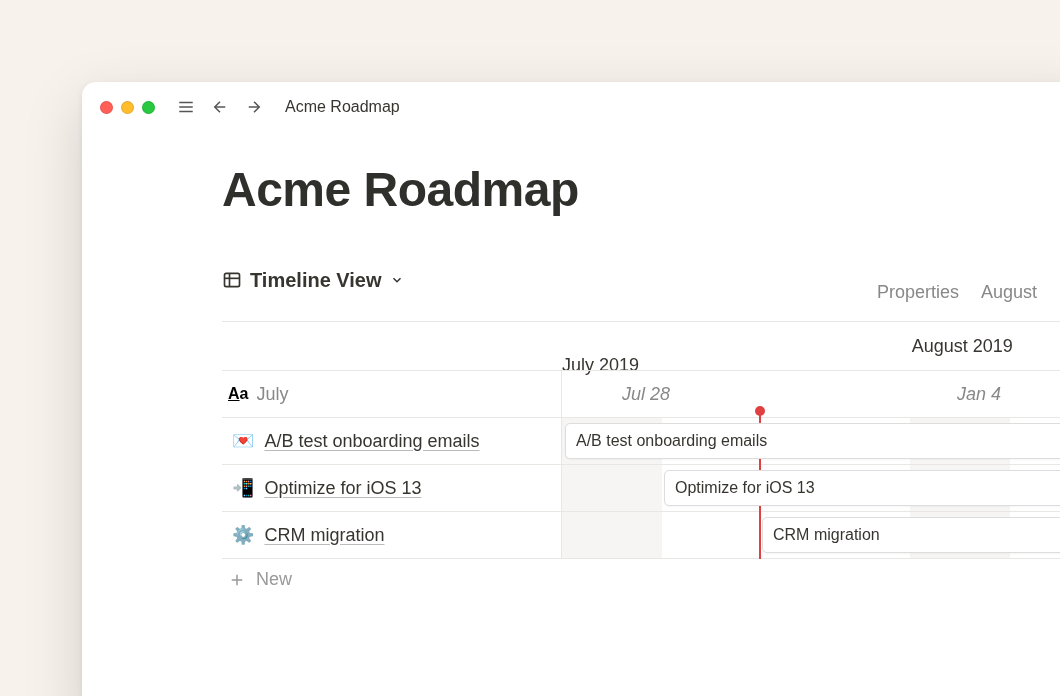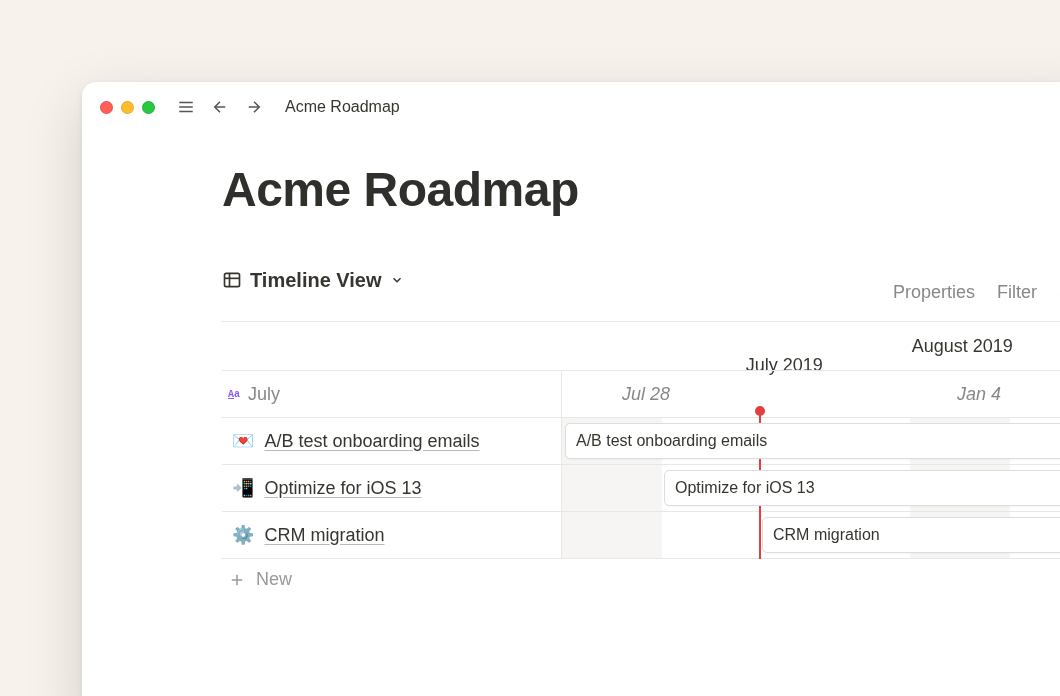--- a/index.html
+++ b/index.html
@@ -71,21 +71,21 @@
   .divider { height:1px; background:#e9e7e4; }
 
   .months {
     display:flex;
     padding-left: 340px;
     font-size: 18px;
     color:#37352f;
     height: 48px;
     align-items:center;
   }
-  .months .col { width: 280px; text-align:right;margin-top:38px;}
+  .months .col { width: 280px; text-align:left;margin-top:38px;}
   .months .col2 { width: 300px; text-align:center;}
 
   .grid {
     position:relative;
   }
   .header-row {
     display:flex;
     height:48px;
     align-items:center;
     border-top:1px solid #e9e7e4;
@@ -93,21 +93,21 @@
   }
   .name-col {
     width: 340px;
     padding-left: 6px;
     display:flex; align-items:center; gap:8px;
     color:#888;
     font-size:18px;
     border-right:1px solid #e9e7e4;
     height:100%;
   }
-  .name-col .aa { font-size:10px; letter-spacing:0; color:#8b5cf6; font-weight:600;font-family:Liberation Mono, monospace;}
+  .name-col .aa { font-size:16px; letter-spacing:0; color:#000000; font-weight:600;}
   .date-head { flex:1; display:flex; color:#888; font-size:18px; position:relative; height:100%; align-items:center;}
   .date-head .dcol { position:absolute; text-align:center;font-style:italic; }
 
   .row {
     display:flex; height:47px; border-bottom:1px solid #e9e7e4;
   }
   .row .rname {
     width:340px; padding-left:10px; display:flex; align-items:center; gap:10px;
     font-size:18px; color:#37352f; border-right:1px solid #e9e7e4;
     height:100%;
@@ -190,21 +190,21 @@
               <line x1="9" y1="4" x2="9" y2="20"></line>
             </svg>
         </span>
         <span>Timeline View</span>
         <svg class="chev" viewBox="0 0 24 24" fill="none" stroke="#37352f" stroke-width="2.5">
             <polyline points="6 9 12 15 18 9"></polyline>
           </svg>
       </div>
       <div class="actions">
         <span>Properties</span>
-        <span>Filter</span>
+        <span>August</span>
         <span>Sort</span>
       </div>
     </div>
 
     <div class="divider"></div>
 
     <div class="months">
       <div class="col">July 2019</div>
       <div class="col2">August 2019</div>
     </div>

